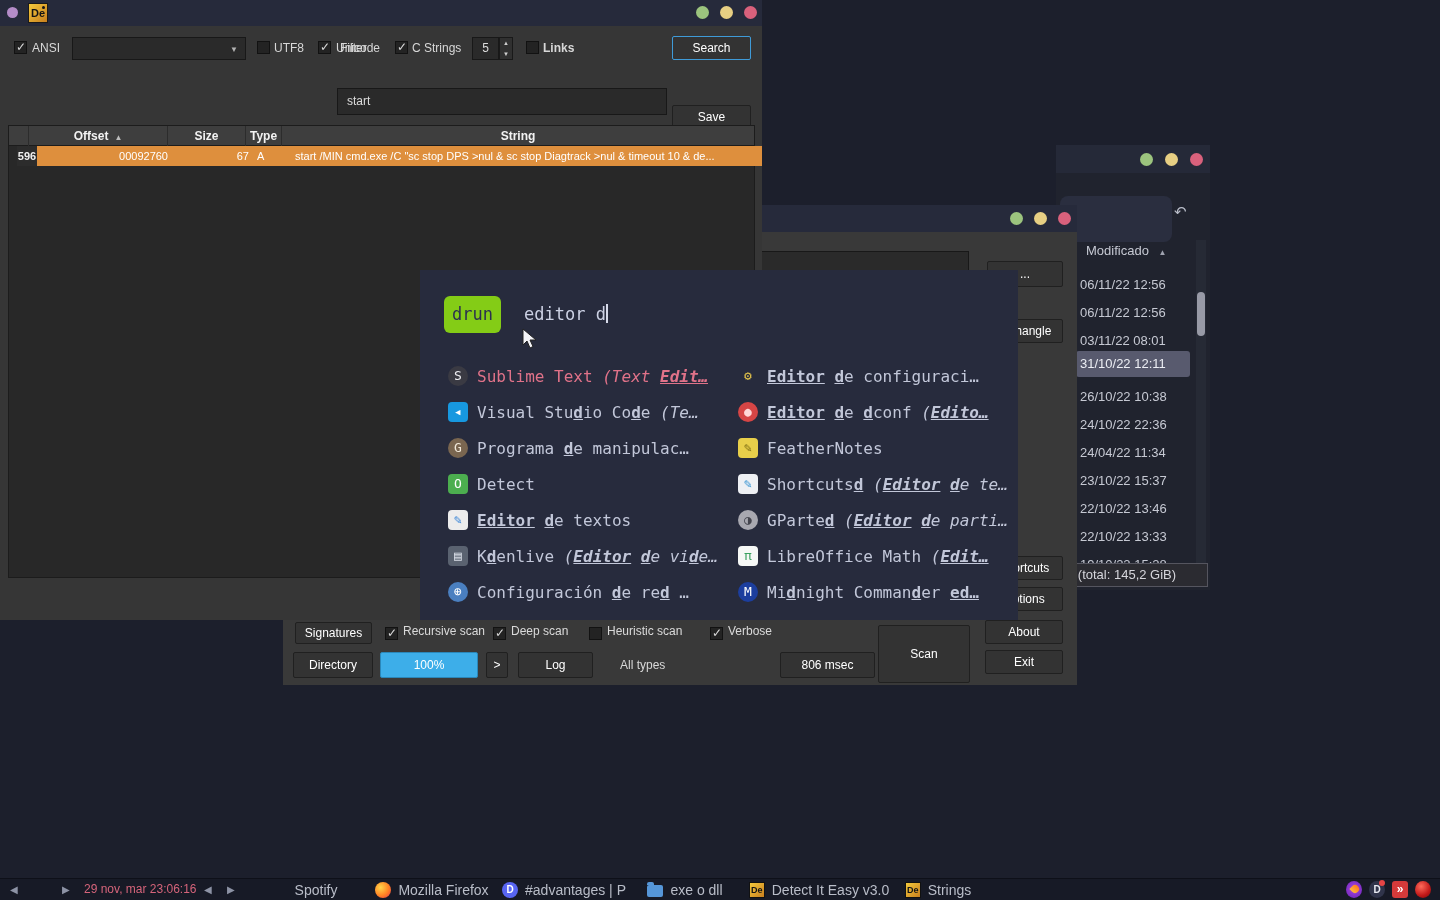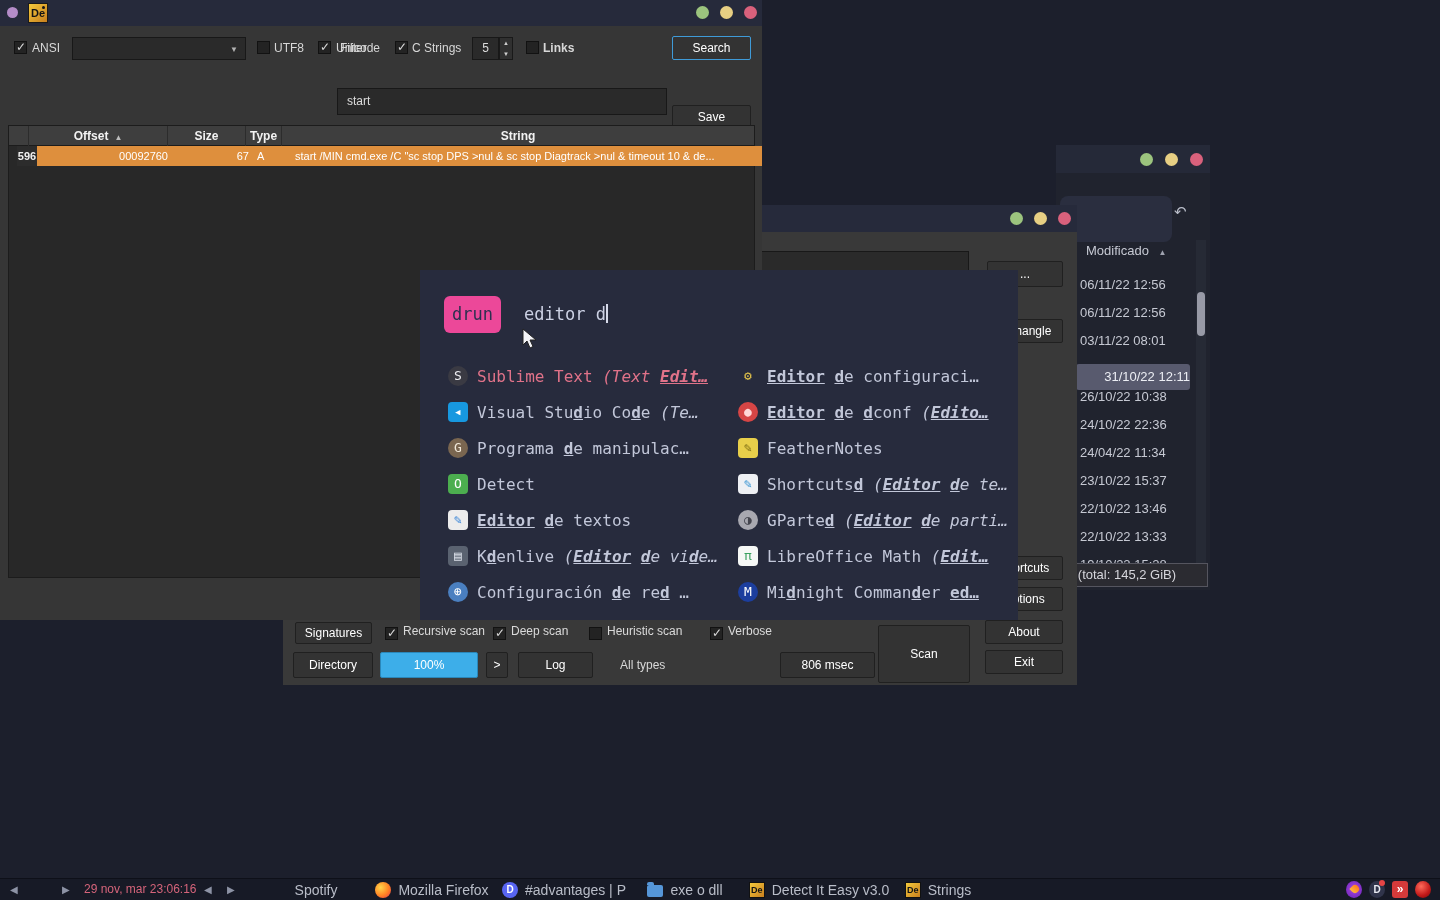--- a/index.html
+++ b/index.html
@@ -80,21 +80,21 @@
   .f-date.sel { background:#585a6e; border-radius:3px; color:#eceef4; }
   #fm-status { position:absolute; left:7px; top:418px; width:145px; height:24px; background:#2b2b31;
                border:1px solid #55555f; color:#d6d6dc; font-size:13px; line-height:22px;
                padding-left:3px; white-space:nowrap; overflow:hidden; }
   #fm-scroll { position:absolute; left:140px; top:95px; width:10px; height:345px; background:#262a35; }
   #fm-thumb { position:absolute; left:1px; top:52px; width:8px; height:44px; background:#989aa6; border-radius:4px; }
 
   
   #launcher { left:420px; top:270px; width:598px; height:350px; background:#272b3d; z-index:4;
               font-family:"DejaVu Sans Mono", monospace; }
-  #launcher-badge { position:absolute; left:24px; top:26px; width:57px; height:37px; background:#ec4899;
+  #launcher-badge { position:absolute; left:24px; top:26px; width:57px; height:37px; background:#84cc16;
                     border-radius:6px; color:#2c3050; font-size:17px; text-align:center; line-height:37px; }
   #launcher-query { position:absolute; left:104px; top:34px; color:#ccd1e4; font-size:17px; white-space:pre; }
   #launcher-caret { display:inline-block; width:2px; height:19px; background:#d6daea; vertical-align:-3px; }
   .l-col { position:absolute; top:88px; width:280px; }
   #launch-col0 { left:28px; }
   #launch-col1 { left:318px; }
   .l-item { position:relative; height:36px; display:flex; align-items:center; white-space:nowrap;
             overflow:hidden; color:#c2c7d9; font-size:16px; }
   .l-item.sel { color:#e07289; }
   .l-ic { flex:0 0 20px; width:20px; height:20px; border-radius:4px; font-size:13px; text-align:center;
@@ -156,21 +156,21 @@
     <div id="fm-chip"></div>
     <span id="fm-refresh">↶</span>
     <div id="fm-col-header">
       <span>Modificado</span>
       <span class="sort">▲</span>
     </div>
     <div id="date-list">
         <div class="f-date" style="top: 127px;">06/11/22 12:56</div>
         <div class="f-date" style="top: 155px;">06/11/22 12:56</div>
         <div class="f-date" style="top: 183px;">03/11/22 08:01</div>
-        <div class="f-date sel" style="top: 219px; text-align: right;">31/10/22 12:11</div>
+        <div class="f-date sel" style="top: 206px;">31/10/22 12:11</div>
         <div class="f-date" style="top: 239px;">26/10/22 10:38</div>
         <div class="f-date" style="top: 267px;">24/10/22 22:36</div>
         <div class="f-date" style="top: 295px;">24/04/22 11:34</div>
         <div class="f-date" style="top: 323px;">23/10/22 15:37</div>
         <div class="f-date" style="top: 351px;">22/10/22 13:46</div>
         <div class="f-date" style="top: 379px;">22/10/22 13:33</div>
         <div class="f-date" style="top: 407px;">19/10/22 15:28</div>
       </div>
     <div id="fm-scroll">
       <div id="fm-thumb"></div>

